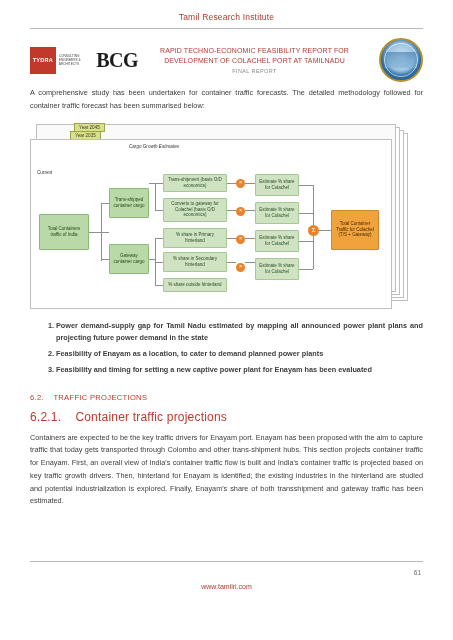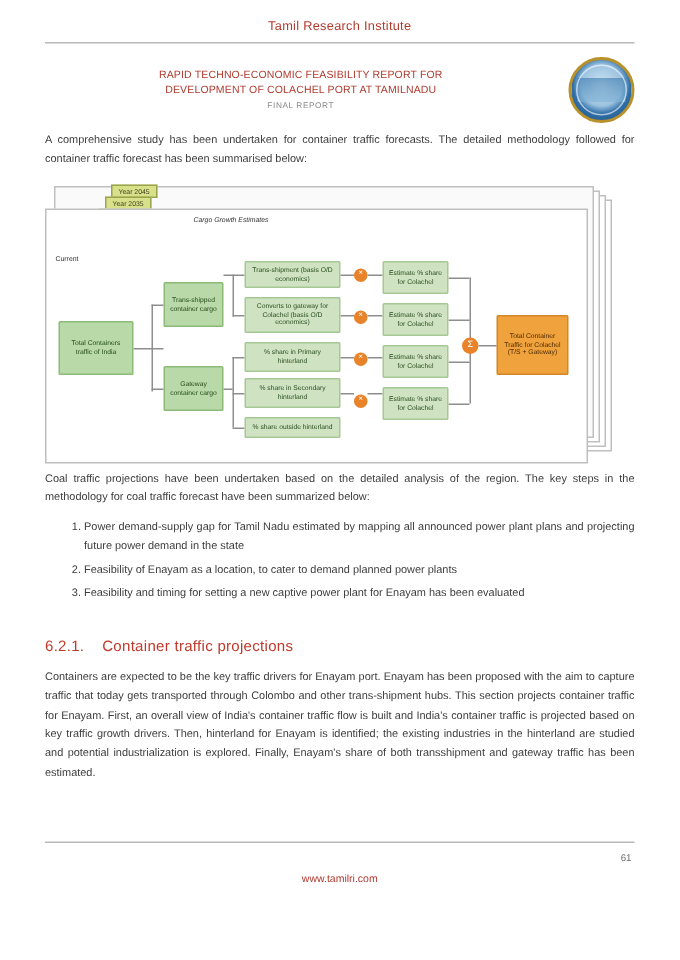--- a/index.html
+++ b/index.html
@@ -127,32 +127,32 @@
   .mt10 { margin-top: 10px; }
   .mt8  { margin-top: 8px; }
 
   ol.steps {
     margin: 7px 0 0 0;
     padding-left: 26px;
     font-size: 7.3px;
     line-height: 1.75;
     color: #3d3d3d;
   }
-  ol.steps li { margin-bottom: 3px; text-align: justify; }
+  ol.steps li { margin-bottom: 3px; text-align: justify; font-weight: bold; }
 
   .sec-h1 {
     color: #c0392b;
     font-size: 7.6px;
     margin-top: 16px;
     letter-spacing: .3px;
   }
   .sec-h2 {
     color: #c0392b;
-    font-size: 10px;
-    margin-top: 24px;
+    font-size: 12px;
+    margin-top: 8px;
     letter-spacing: .2px;
   }
   
   .diagram-wrap {
     margin-top: 10px;
     position: relative;
     height: 190px;
   }
   .stack {
     position: absolute;
@@ -274,20 +274,25 @@
 </style>
 </head>
 <body>
 
 <div class="page">
 
   <div class="top-title">Tamil Research Institute</div>
   <div class="hdr-rule"></div>
 
   <div class="header-band">
+    <div class="logo-left">
+      <div class="tydra">TYDRA</div>
+      <div class="tydra-txt">CONSULTING ENGINEERS &amp; ARCHITECTS</div>
+      <div class="bcg">BCG</div>
+    </div>
     <div class="hdr-center">
       <div class="l1">RAPID TECHNO-ECONOMIC FEASIBILITY REPORT FOR</div>
       <div class="l1">DEVELOPMENT OF COLACHEL PORT AT TAMILNADU</div>
       <div class="l2">FINAL REPORT</div>
     </div>
     <div class="logo-right">
       <div class="seal">
           <div class="ring"></div>
         </div>
     </div>
@@ -358,29 +363,33 @@
       <div class="mult m1">×</div>
       <div class="mult m2">×</div>
       <div class="mult m3">×</div>
       <div class="mult m4">×</div>
       <div class="sum">Σ</div>
 
       <div class="node orange n-final">Total Container Traffic for Colachel (T/S + Gateway)</div>
     </div>
   </div>
 
-  <div class="para mt14">Coal traffic projections have been undertaken based on the detailed analysis of the region. The key steps in the methodology for coal traffic forecast have been summarized below:</div>
 
   <ol class="steps">
     <li>Power demand-supply gap for Tamil Nadu estimated by mapping all announced power plant plans and projecting future power demand in the state</li>
     <li>Feasibility of Enayam as a location, to cater to demand planned power plants</li>
     <li>Feasibility and timing for setting a new captive power plant for Enayam has been evaluated</li>
   </ol>
 
 
+  <div class="sec-h1">
+    <span>6.2.</span>
+    &nbsp;&nbsp;
+    <span>TRAFFIC PROJECTIONS</span>
+  </div>
 
   <div class="sec-h2">
     <span>6.2.1.</span>
     &nbsp;&nbsp;
     <span>Container traffic projections</span>
   </div>
 
   <div class="para mt8">Containers are expected to be the key traffic drivers for Enayam port. Enayam has been proposed with the aim to capture traffic that today gets transported through Colombo and other trans-shipment hubs. This section projects container traffic for Enayam. First, an overall view of India's container traffic flow is built and India's container traffic is projected based on key traffic growth drivers. Then, hinterland for Enayam is identified; the existing industries in the hinterland are studied and potential industrialization is explored. Finally, Enayam's share of both transshipment and gateway traffic has been estimated.</div>
 
   <div class="footer-rule"></div>

